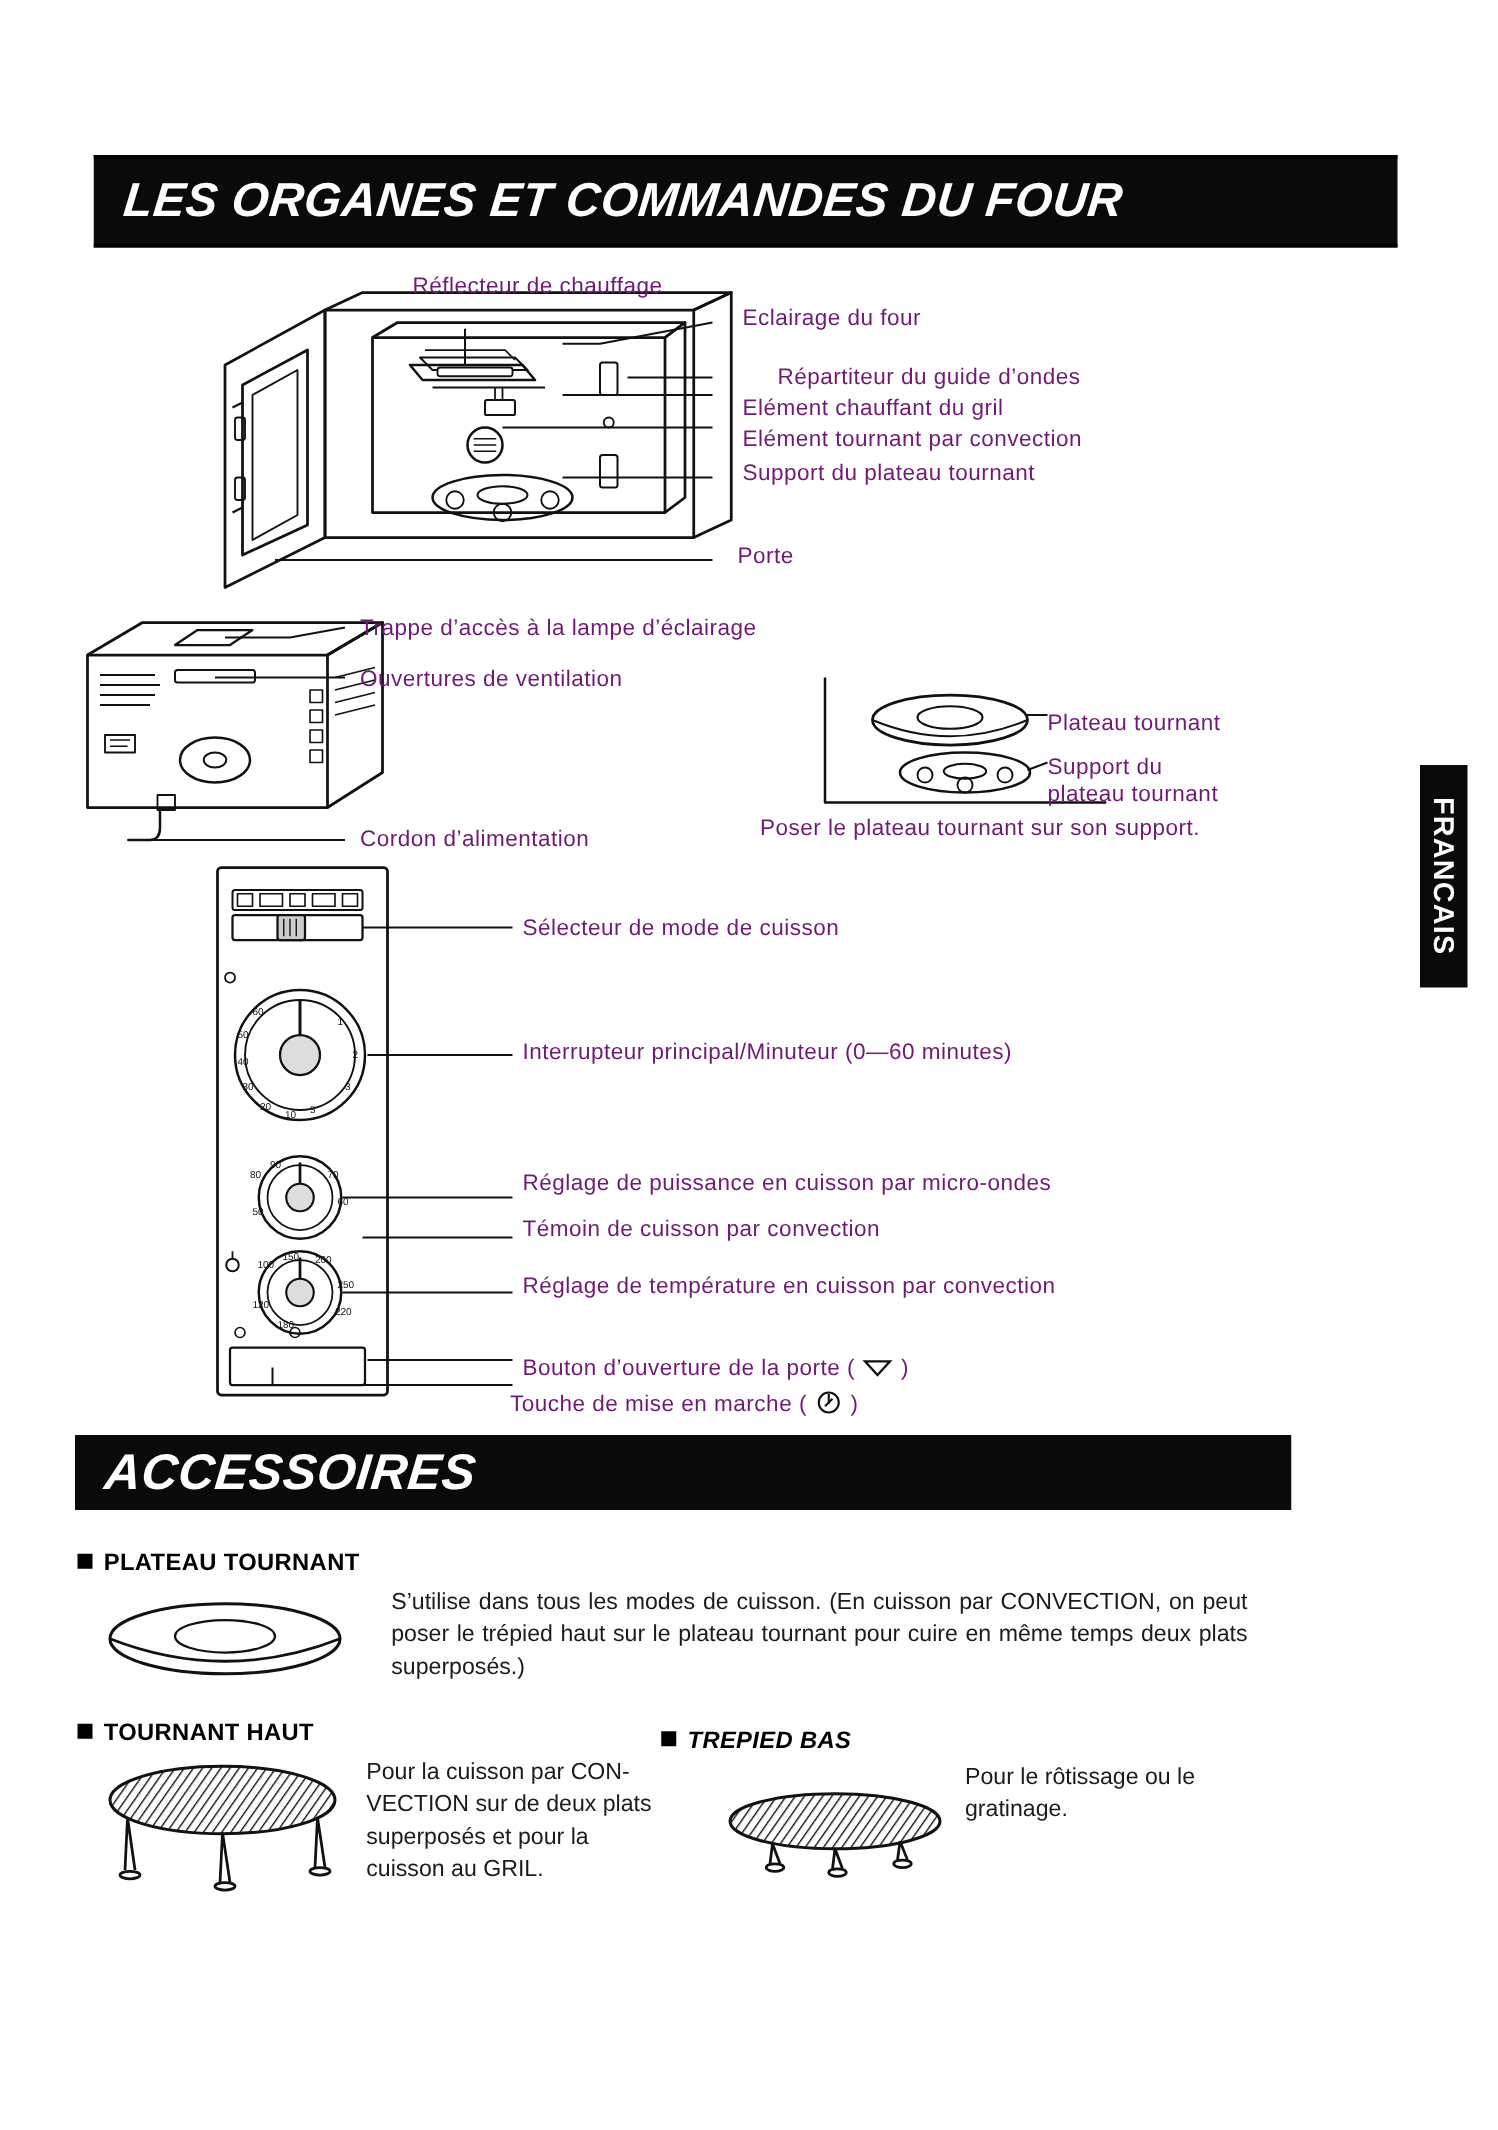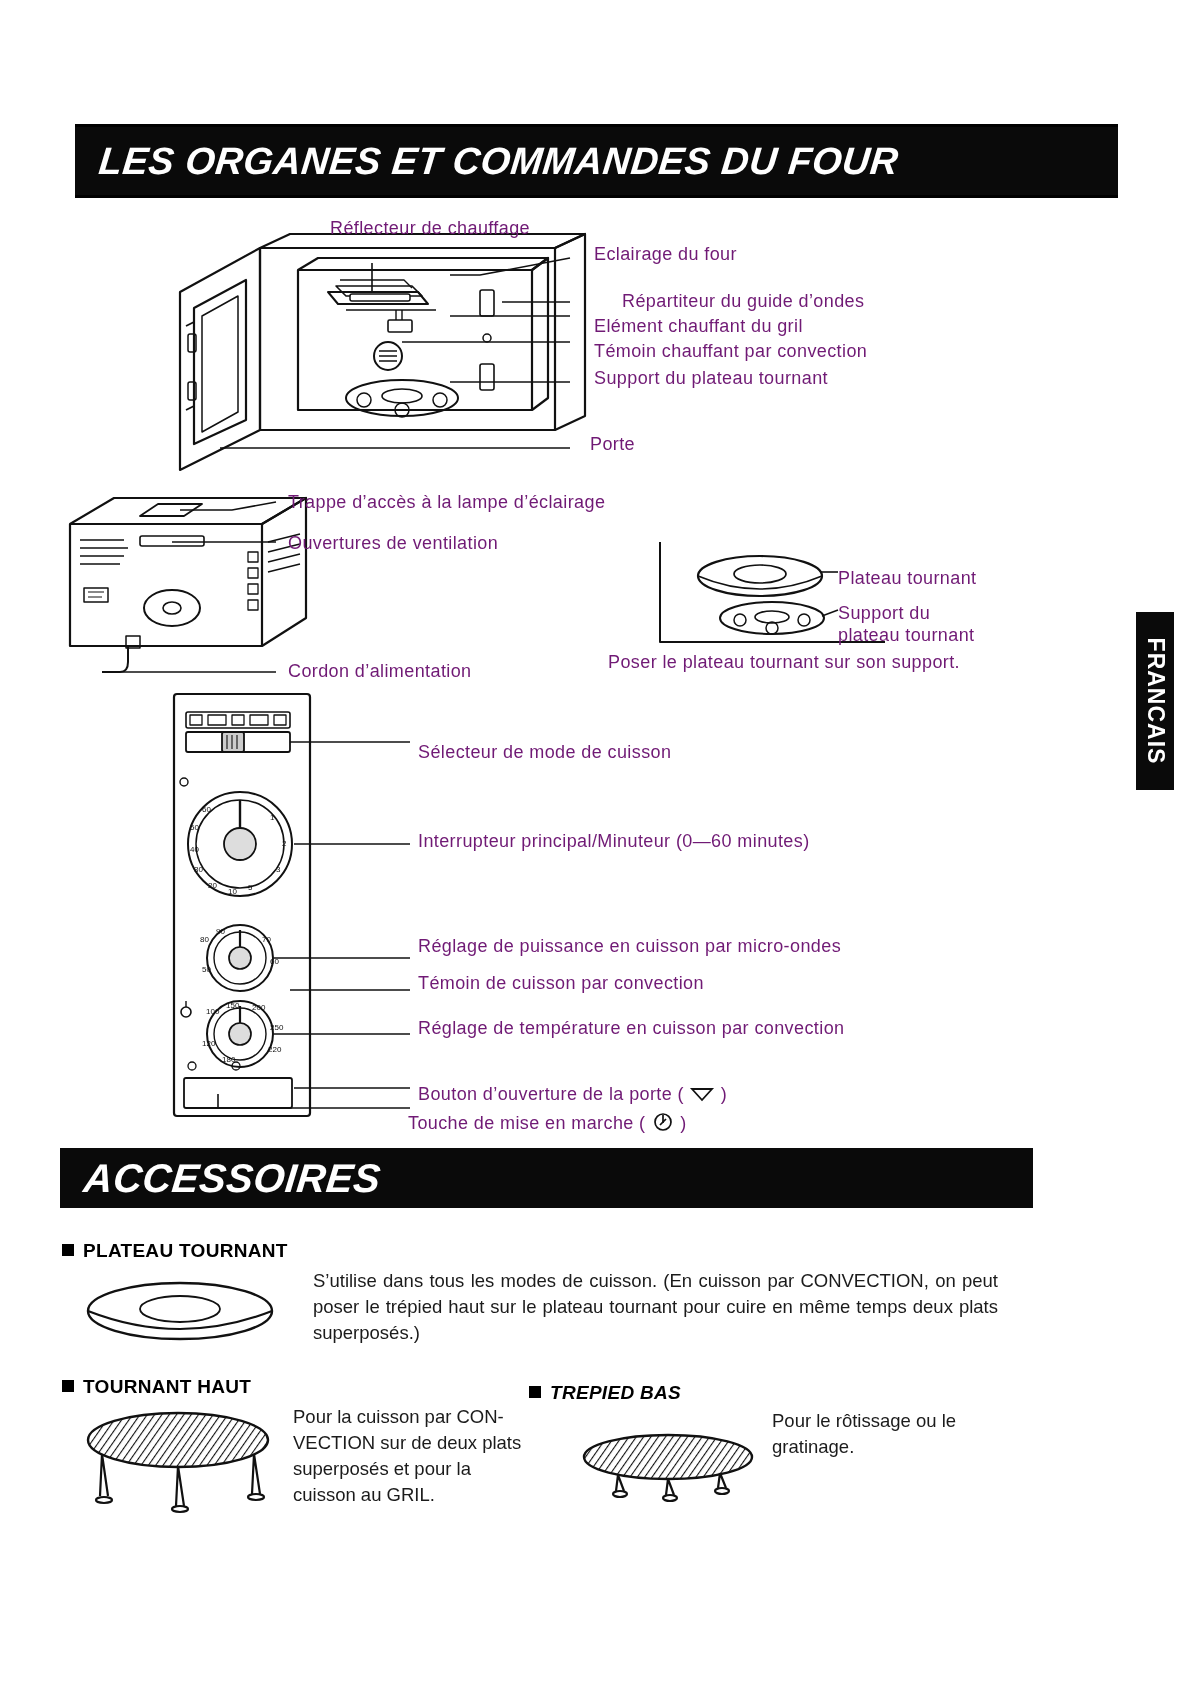--- a/index.html
+++ b/index.html
@@ -188,21 +188,21 @@
         <path d="M300 152 L420 152"></path>
         <path d="M70 218 L420 218"></path>
       </g>
     </svg>
   </div>
 
   <div class="lbl" style="left:330px; top:218px;">Réflecteur de chauffage</div>
   <div class="lbl" style="left:594px; top:244px;">Eclairage du four</div>
   <div class="lbl" style="left:610px; top:291px;margin-left:12px;">Répartiteur du guide d’ondes</div>
   <div class="lbl" style="left:594px; top:316px;">Elément chauffant du gril</div>
-  <div class="lbl" style="left:594px; top:341px;">Témoin chauffant par convection</div>
+  <div class="lbl" style="left:594px; top:341px;">Elément tournant par convection</div>
   <div class="lbl" style="left:594px; top:368px;">Support du plateau tournant</div>
   <div class="lbl" style="left:590px; top:434px;">Porte</div>
 
   <div class="fig" id="fig-rear" style="left:62px; top:490px;">
     <svg width="270" height="190" viewBox="0 0 270 190">
       <g fill="none" stroke="#111" stroke-width="2.2" stroke-linejoin="round">
         <path d="M8 34 L200 34 L200 156 L8 156 Z"></path>
         <path d="M8 34 L52 8 L244 8 L200 34"></path>
         <path d="M200 34 L244 8 L244 128 L200 156"></path>
 
@@ -335,21 +335,21 @@
         <path d="M124 154 L240 154"></path>
         <path d="M104 268 L240 268"></path>
         <path d="M120 300 L240 300"></path>
         <path d="M104 344 L240 344"></path>
         <path d="M124 398 L240 398"></path>
         <path d="M68 418 L240 418"></path>
       </g>
     </svg>
   </div>
 
-  <div class="lbl" style="left:418px; top:732px;margin-top:10px;">Sélecteur de mode de cuisson</div>
+  <div class="lbl" style="left:418px; top:732px;">Sélecteur de mode de cuisson</div>
   <div class="lbl" style="left:418px; top:831px;">Interrupteur principal/Minuteur (0—60 minutes)</div>
   <div class="lbl" style="left:418px; top:936px;">Réglage de puissance en cuisson par micro-ondes</div>
   <div class="lbl" style="left:418px; top:973px;">Témoin de cuisson par convection</div>
   <div class="lbl" style="left:418px; top:1018px;">Réglage de température en cuisson par convection</div>
 
   <div class="lbl" style="left:418px; top:1084px;">
     <span>Bouton d’ouverture de la porte (</span>
     <span class="glyph-box">
       <svg width="26" height="18" viewBox="0 0 26 18">
           <g fill="none" stroke="#111" stroke-width="1.8">

